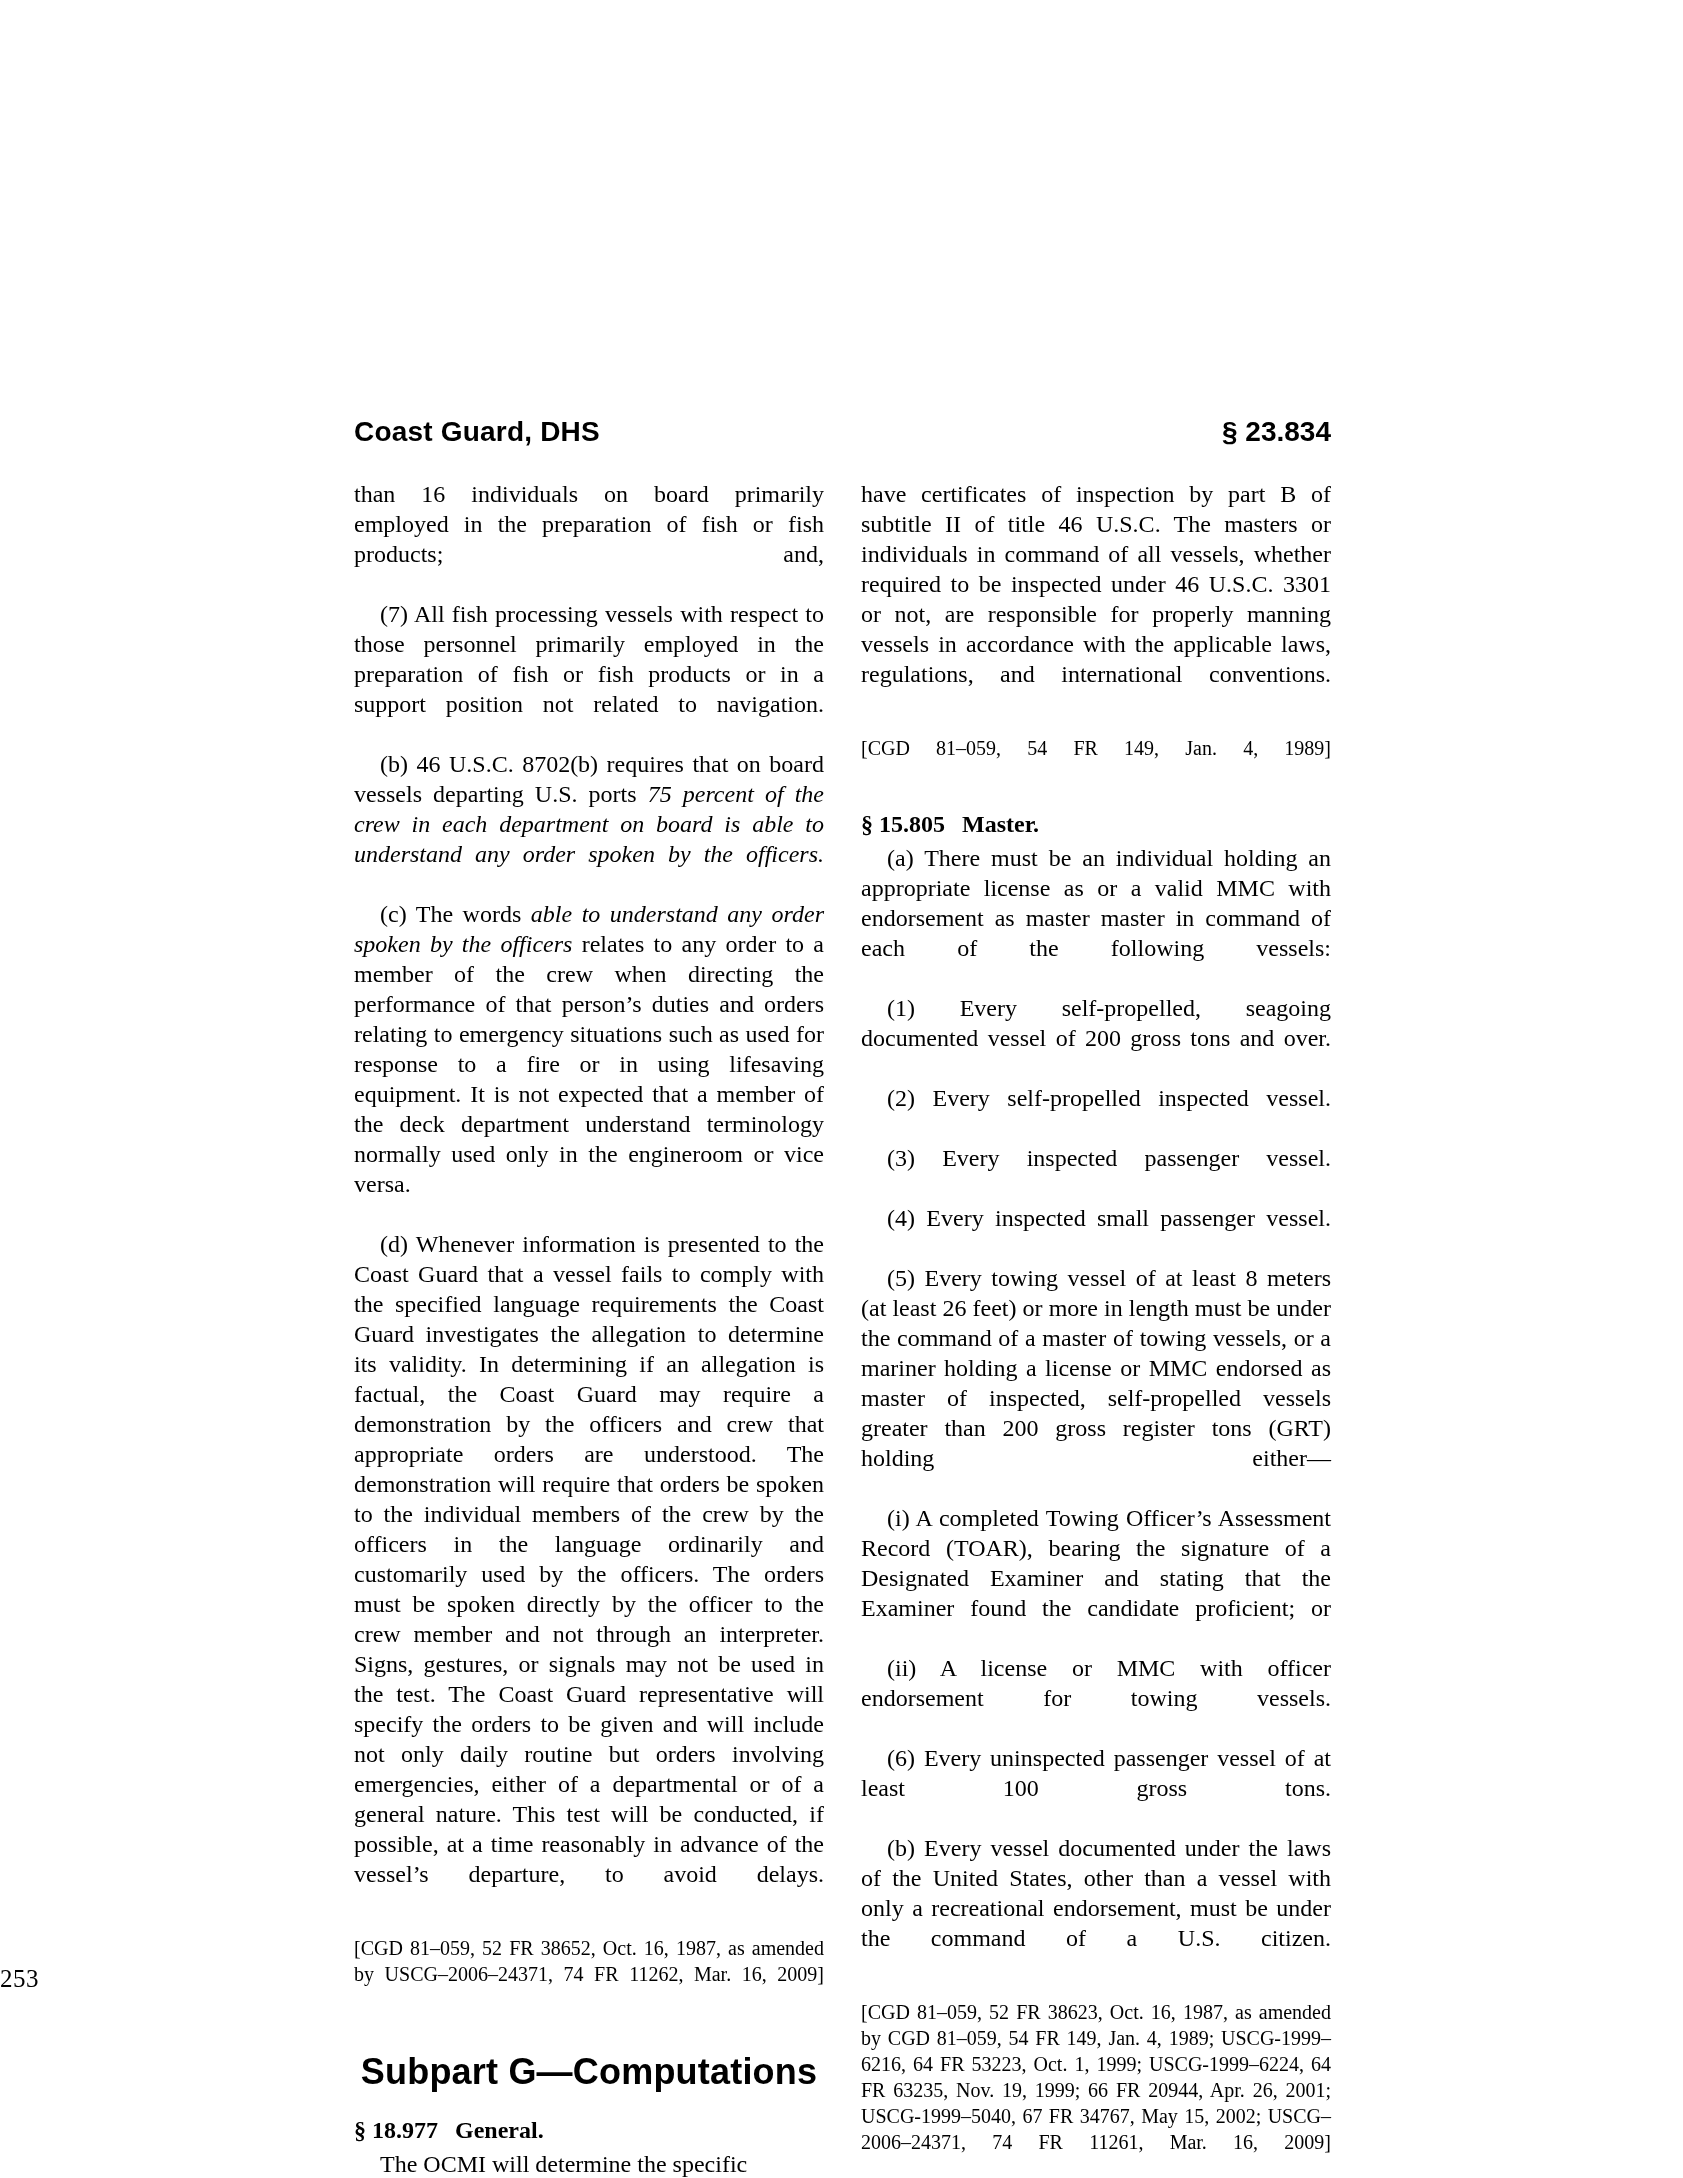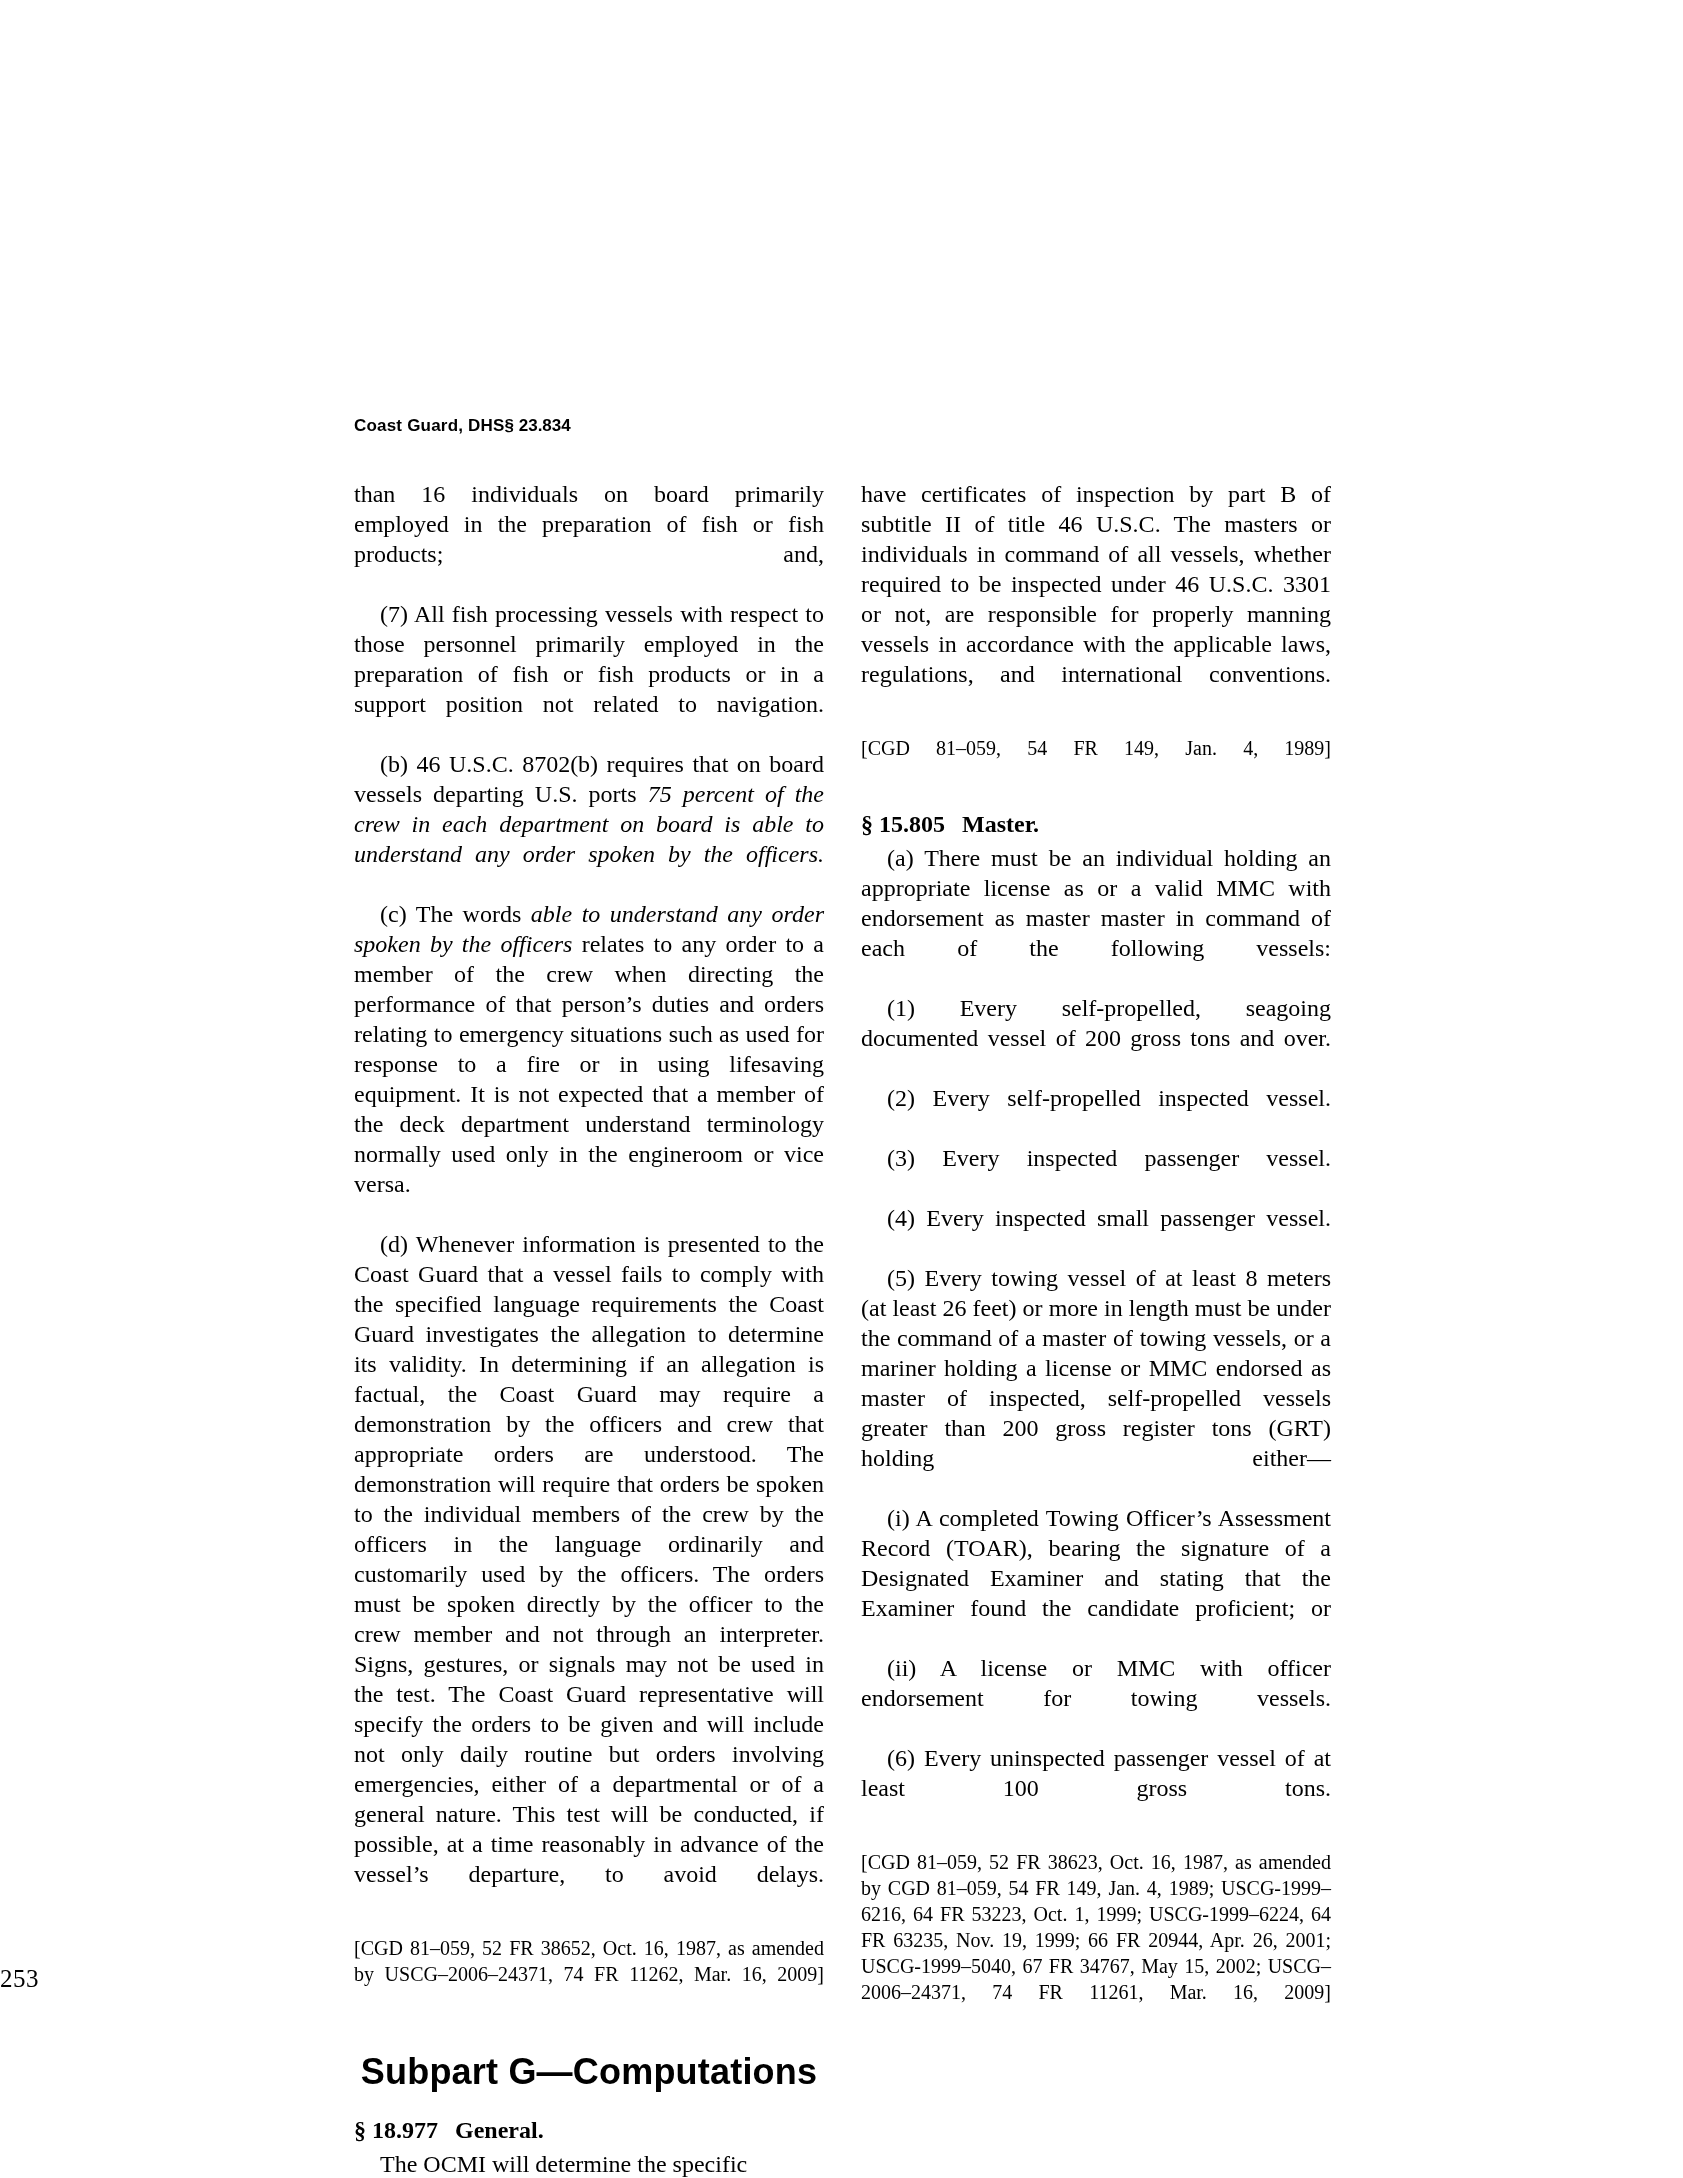--- a/index.html
+++ b/index.html
@@ -22,25 +22,25 @@
     box-sizing: border-box;
   }
 
   
   .running-head {
     position: absolute;
     left: 354px;
     top: 416px;
     width: 977px;
     display: flex;
-    justify-content: flex-start;
+    justify-content: space-between;
     align-items: baseline;
     font-family: "Liberation Sans", "DejaVu Sans", sans-serif;
     font-weight: bold;
-    font-size: 17px;
+    font-size: 28px;
     letter-spacing: 0.2px;
   }
   .running-head .rh-right {
     letter-spacing: 0px;
   }
 
   
   .body-columns {
     position: absolute;
     left: 354px;
@@ -180,20 +180,21 @@
 
       <p class="indent">(a) There must be an individual holding an appropriate license as or a valid MMC with endorsement as master master in command of each of the following vessels:</p>
       <p class="indent">(1) Every self-propelled, seagoing documented vessel of 200 gross tons and over.</p>
       <p class="indent">(2) Every self-propelled inspected vessel.</p>
       <p class="indent">(3) Every inspected passenger vessel.</p>
       <p class="indent">(4) Every inspected small passenger vessel.</p>
       <p class="indent">(5) Every towing vessel of at least 8 meters (at least 26 feet) or more in length must be under the command of a master of towing vessels, or a mariner holding a license or MMC endorsed as master of inspected, self-propelled vessels greater than 200 gross register tons (GRT) holding either—</p>
       <p class="indent">(i) A completed Towing Officer’s Assessment Record (TOAR), bearing the signature of a Designated Examiner and stating that the Examiner found the candidate proficient; or</p>
       <p class="indent">(ii) A license or MMC with officer endorsement for towing vessels.</p>
       <p class="indent">(6) Every uninspected passenger vessel of at least 100 gross tons.</p>
+      <p class="indent">(b) Every vessel documented under the laws of the United States, other than a vessel with only a recreational endorsement, must be under the command of a U.S. citizen.</p>
 
       <p class="cite">[CGD 81–059, 52 FR 38623, Oct. 16, 1987, as amended by CGD 81–059, 54 FR 149, Jan. 4, 1989; USCG-1999–6216, 64 FR 53223, Oct. 1, 1999; USCG-1999–6224, 64 FR 63235, Nov. 19, 1999; 66 FR 20944, Apr. 26, 2001; USCG-1999–5040, 67 FR 34767, May 15, 2002; USCG–2006–24371, 74 FR 11261, Mar. 16, 2009]</p>
 
     </div>
 
   </div>
 
   <div class="folio">253</div>
 
 </div>

